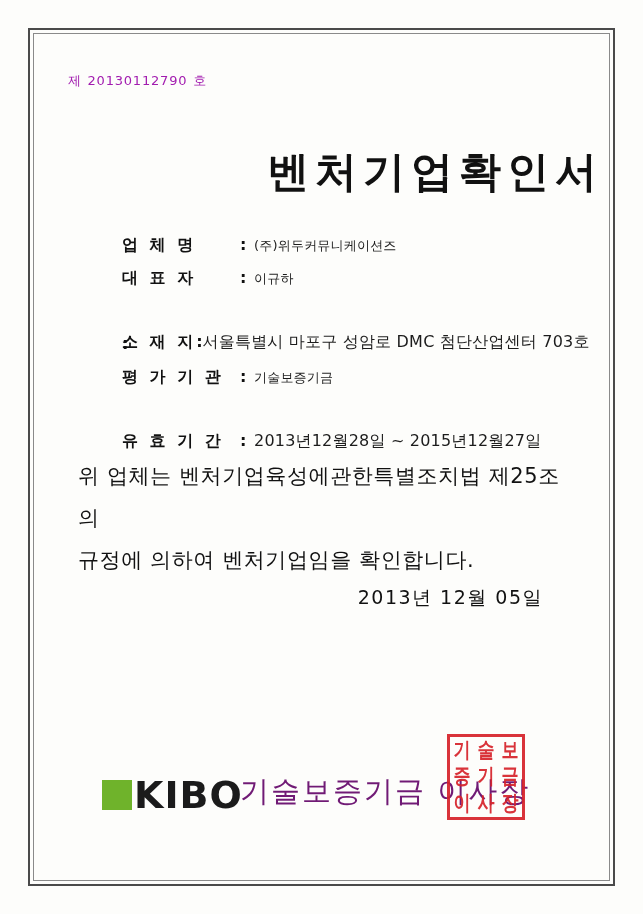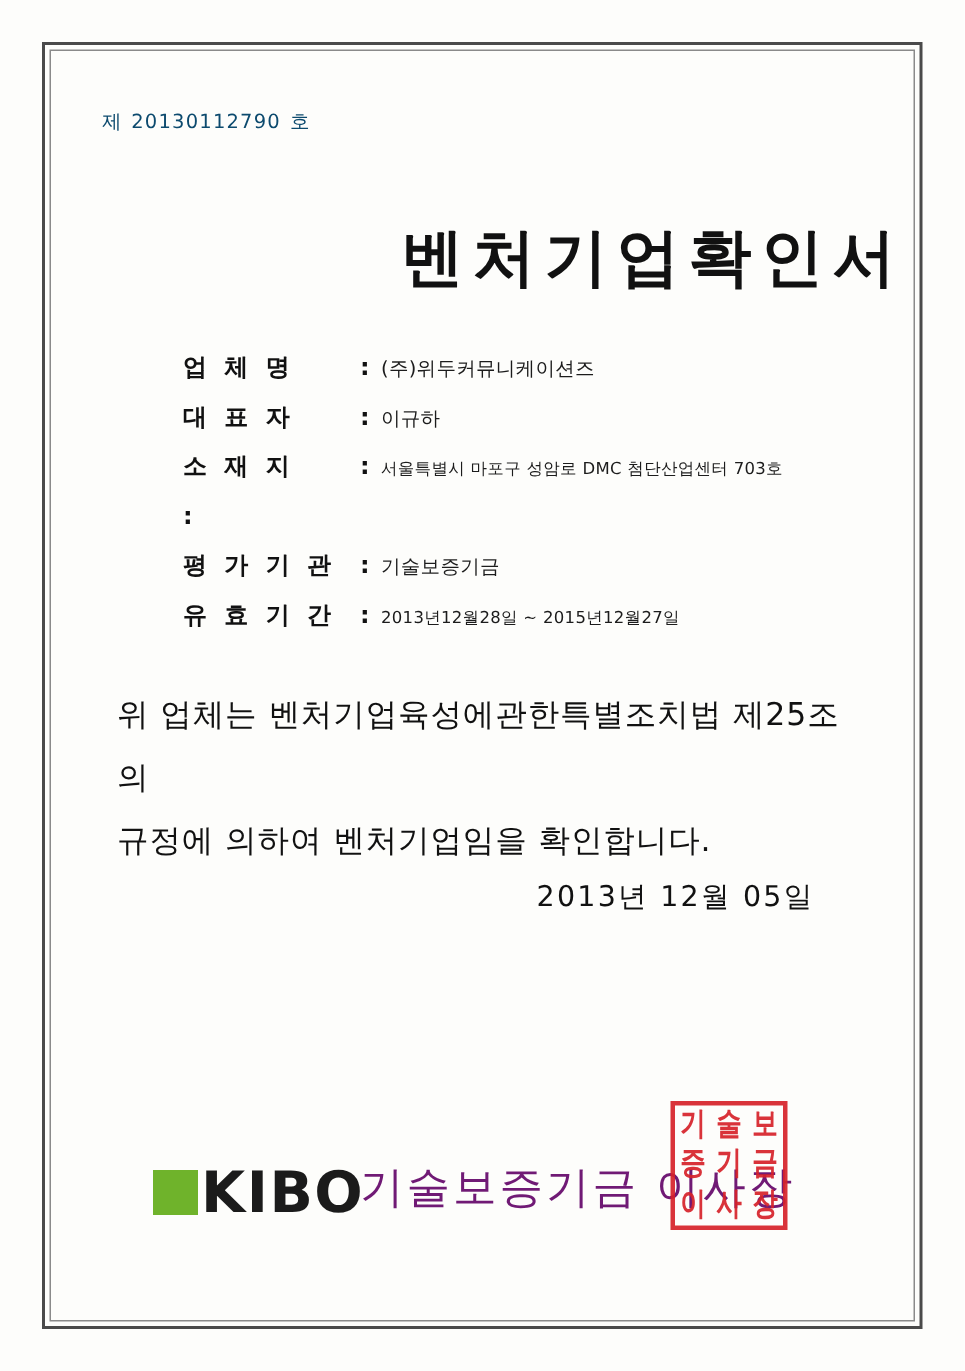--- a/index.html
+++ b/index.html
@@ -54,21 +54,21 @@
     bottom: 40px;
   }
 
   
   .doc-number {
     position: absolute;
     left: 28px;
     top: 32px;
     font-size: 13px;
     letter-spacing: 0.5px;
-    color: #0c4a6e;
+    color: #a21caf;
     white-space: nowrap;
   }
   .doc-number .num {
     padding: 0 6px;
     letter-spacing: 0.8px;
   }
 
   
   .title {
     position: absolute;
@@ -110,21 +110,22 @@
     color: #111;
   }
   .field-value {
     flex: 1;
     font-size: 13px;
     color: #1c1c1c;
     letter-spacing: 0.2px;
     white-space: nowrap;
   }
   .field-value.small {
-    font-size: 11px;
+    font-size: 16px;
+    margin-top: 31px;
   }
 
   
   .statement {
     position: absolute;
     left: 38px;
     right: 38px;
     top: 415px;
     font-size: 21px;
     line-height: 42px;

